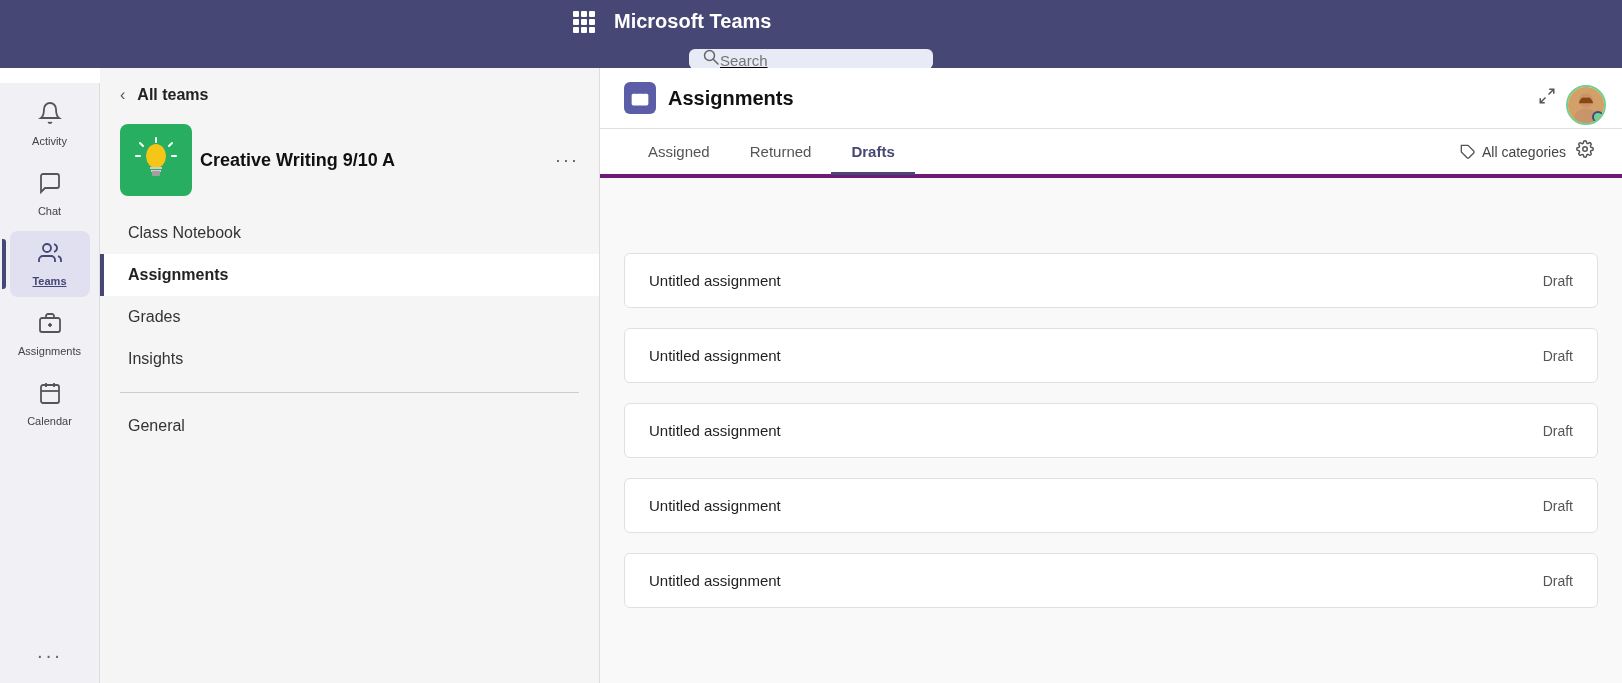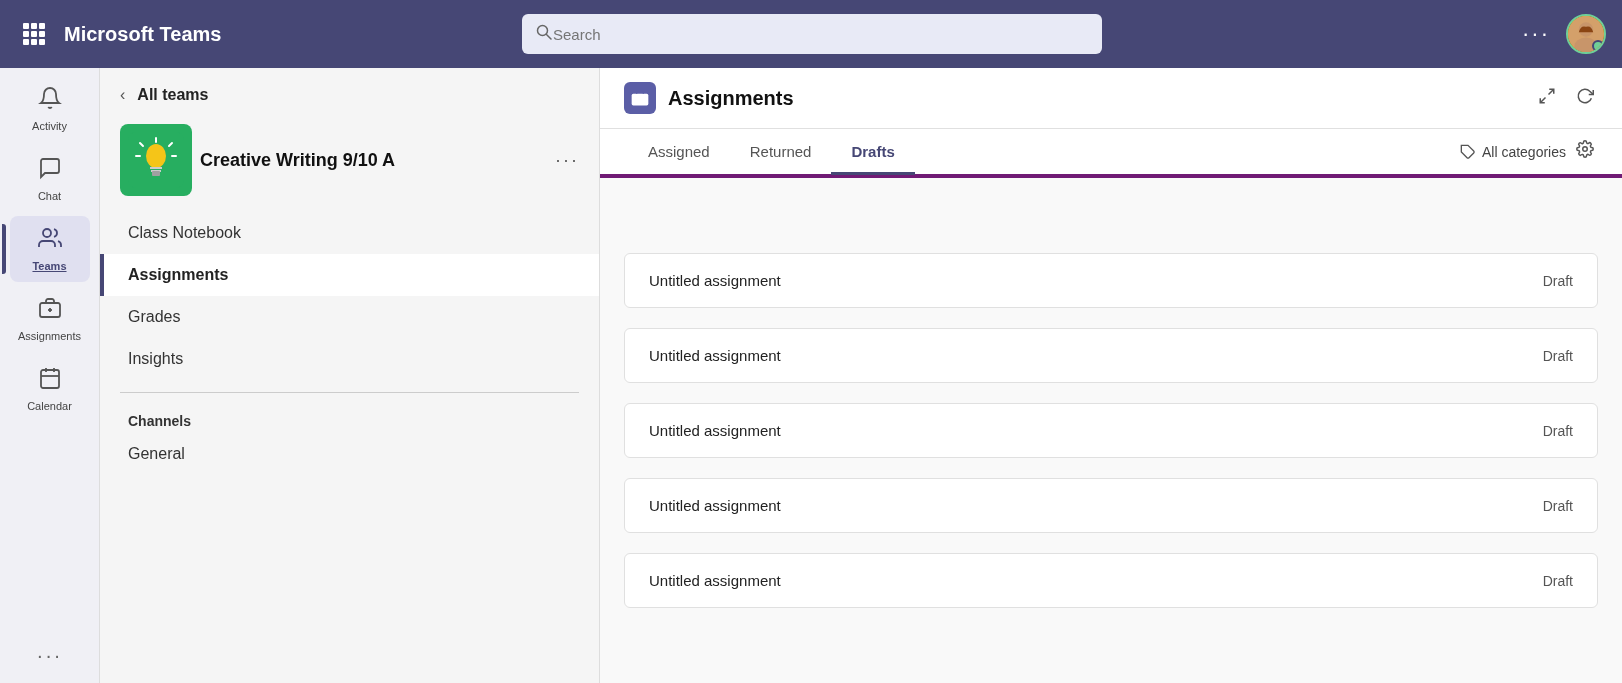--- a/index.html
+++ b/index.html
@@ -7,20 +7,21 @@
 
     
     .topbar {
       height: 68px;
       background: #464775;
       display: flex;
       align-items: center;
       padding: 10px 16px;
       flex-shrink: 0;
       gap: 16px;
+      flex-direction: column;
     }
     .topbar-left {
       display: flex;
       align-items: center;
       gap: 12px;
       min-width: 490px;
     }
     .app-grid-icon {
       color: #fff;
       font-size: 22px;
@@ -35,24 +36,25 @@
       font-size: 20px;
       font-weight: 700;
       white-space: nowrap;
     }
     .search-bar {
       flex: 1;
       max-width: 580px;
       background: #e8eaf6;
       border-radius: 6px;
       display: flex;
-      align-items: center;
+      align-items: flex-end;
       padding: 0 14px;
       height: 40px;
       gap: 1px;
+      text-decoration: underline;
     }
     .search-bar input {
       border: none;
       background: transparent;
       font-size: 15px;
       color: #333;
       outline: none;
       width: 100%;
     }
     .search-icon-svg { color: #666; font-size: 16px; }
@@ -100,20 +102,21 @@
     
     .sidebar-nav {
       width: 100px;
       background: #f0f0f5;
       display: flex;
       flex-direction: column;
       align-items: center;
       padding-top: 8px;
       flex-shrink: 0;
       border-right: 1px solid #ddd;
+      margin-top: 15px;
     }
     .nav-item {
       display: flex;
       flex-direction: column;
       align-items: center;
       padding: 10px 8px;
       cursor: pointer;
       border-radius: 8px;
       width: 80px;
       margin-bottom: 4px;
@@ -445,21 +448,20 @@
       </div>
       <span class="team-more">···</span>
     </div>
 
     <div class="channel-menu-item">Class Notebook</div>
     <div class="channel-menu-item active">Assignments</div>
     <div class="channel-menu-item">Grades</div>
     <div class="channel-menu-item">Insights</div>
 
     <hr class="section-divider">
-    <div class="section-header">Channels</div>
     <div class="channel-menu-item">General</div>
   </div>
 
   <div class="content-area">
     <div class="content-topbar">
       <div class="content-icon">
         <svg width="20" height="20" viewBox="0 0 24 24" fill="white">
           <path d="M20 7H4a2 2 0 0 0-2 2v10a2 2 0 0 0 2 2h16a2 2 0 0 0 2-2V9a2 2 0 0 0-2-2z"></path>
           <path d="M16 7V5a2 2 0 0 0-2-2h-4a2 2 0 0 0-2 2v2" fill="none" stroke="#5b5ea6" stroke-width="1.5"></path>
         </svg>

